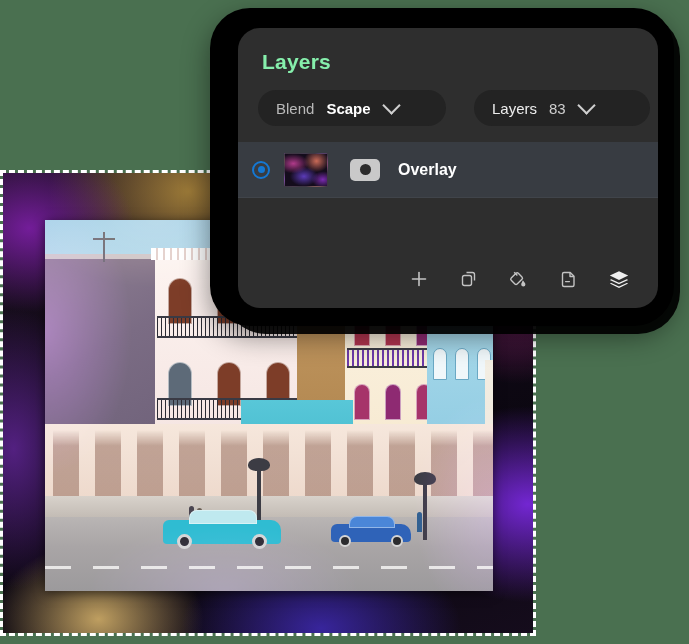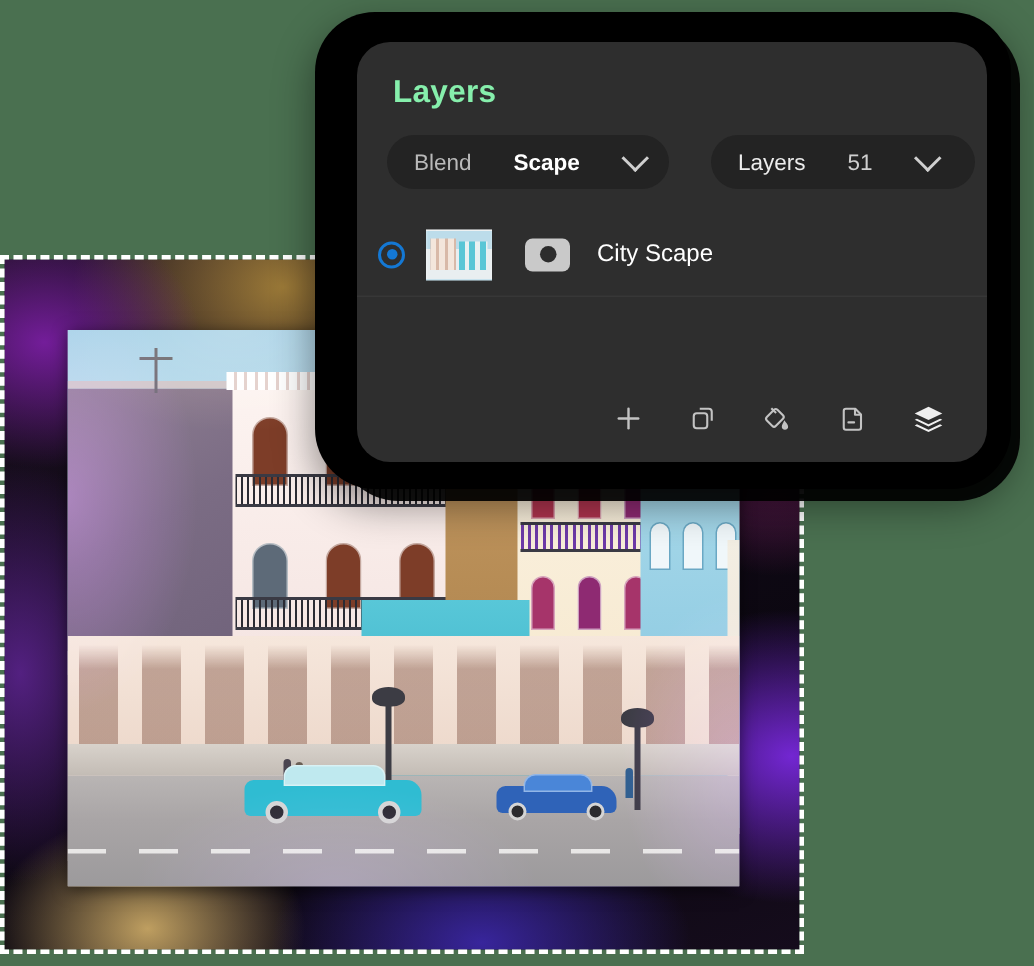--- a/index.html
+++ b/index.html
@@ -160,21 +160,21 @@
     align-items:center;
     gap: 10px;
     padding: 16px 18px 14px 20px;
   }
   .pill {
     background:#232323;
     border-radius: 999px;
     height: 36px;
     display:flex;
     align-items:center;
-    gap: 28px;
+    gap: 12px;
     padding: 0 18px;
     cursor: pointer;
     user-select:none;
   }
   #blend-pill { min-width: 152px; }
   #opacity-pill { min-width: 140px; margin-left: 18px; }
   .pill-label { color:#b9b9b9; font-size:15px; }
   .pill-value-strong { color:#ffffff; font-size:15px; font-weight:bold; }
   .pill-value { color:#cfcfcf; font-size:15px; }
   .chev { width:11px; height:11px; border-right:2px solid #cfcfcf; border-bottom:2px solid #cfcfcf;
@@ -379,39 +379,39 @@
     <div id="controls-row">
 
       <div class="pill" id="blend-pill">
         <span class="pill-label">Blend</span>
         <span class="pill-value-strong">Scape</span>
         <span class="chev"></span>
       </div>
 
       <div class="pill" id="opacity-pill">
         <span class="pill-label" style="color:#ededed;">Layers</span>
-        <span class="pill-value">51</span>
+        <span class="pill-value">83</span>
         <span class="chev"></span>
       </div>
 
     </div>
 
     <div id="layer-list">
 
-
-      <div class="layer-row normal">
+      <div class="layer-row selected">
         <span class="vis-toggle">
             <i></i>
           </span>
-        <span class="layer-thumb thumb-city"></span>
+        <span class="layer-thumb thumb-overlay"></span>
         <span class="mask-icon">
             <i></i>
           </span>
-        <span class="layer-name">City Scape</span>
+        <span class="layer-name bold">Overlay</span>
       </div>
+
 
     </div>
 
     <div id="panel-toolbar">
 
       <span class="tool-btn">
         <svg width="20" height="20" viewBox="0 0 20 20" aria-hidden="true">
           <g stroke="#c3c3c3" stroke-width="1.6" stroke-linecap="round">
             <line x1="10" y1="3.5" x2="10" y2="16.5"></line>
             <line x1="3.5" y1="10" x2="16.5" y2="10"></line>

